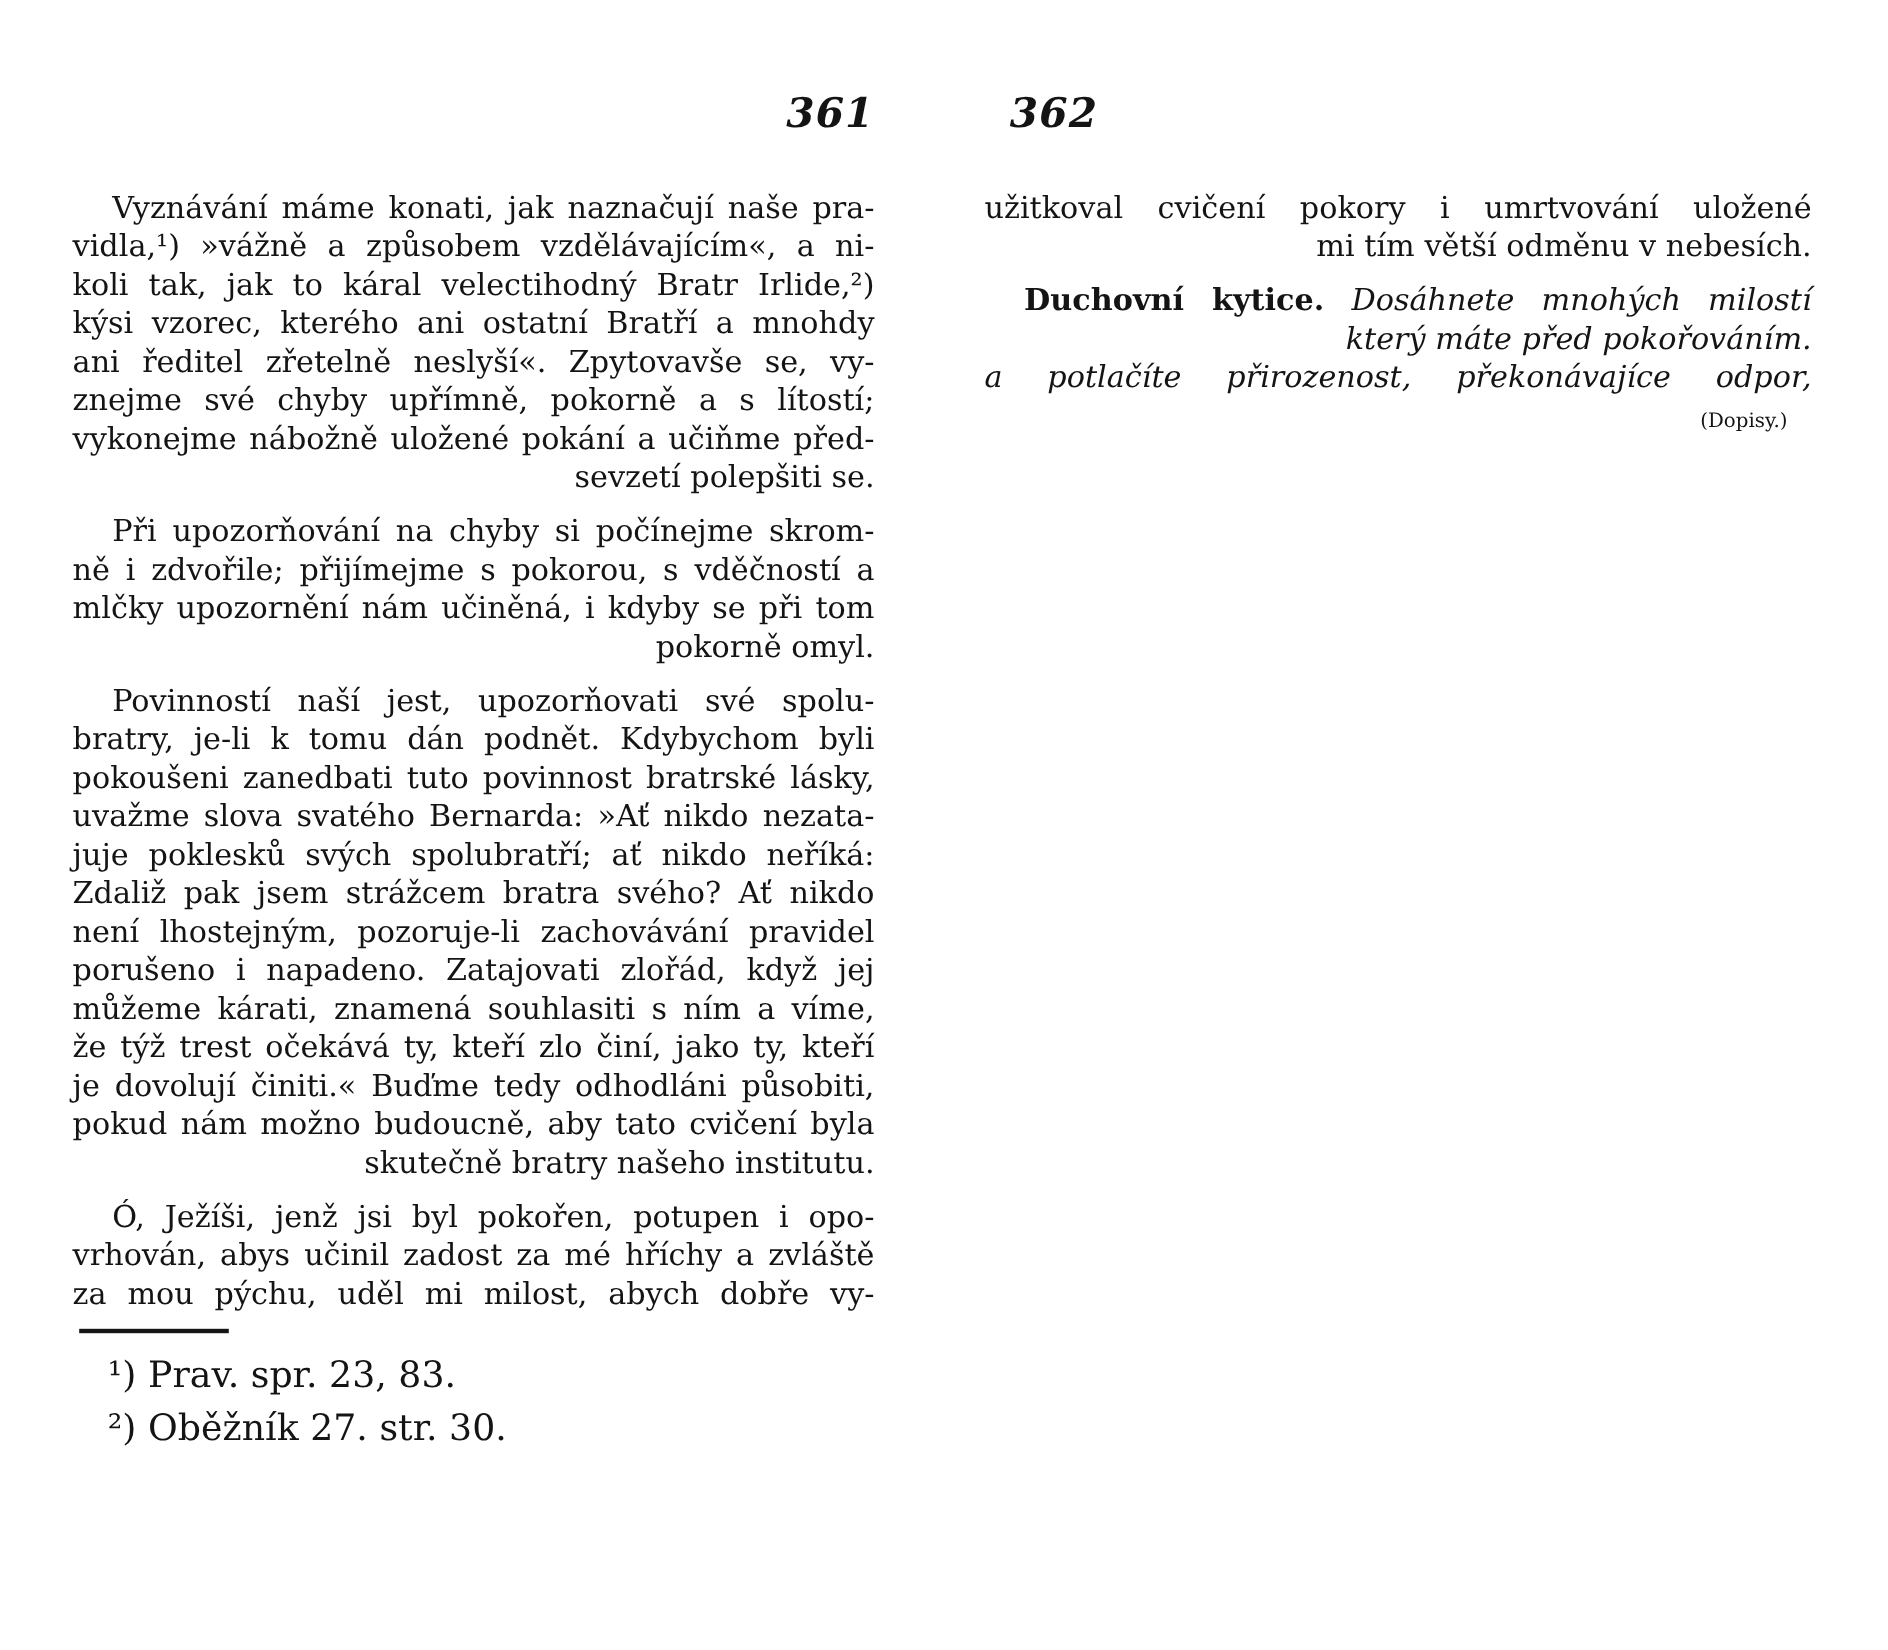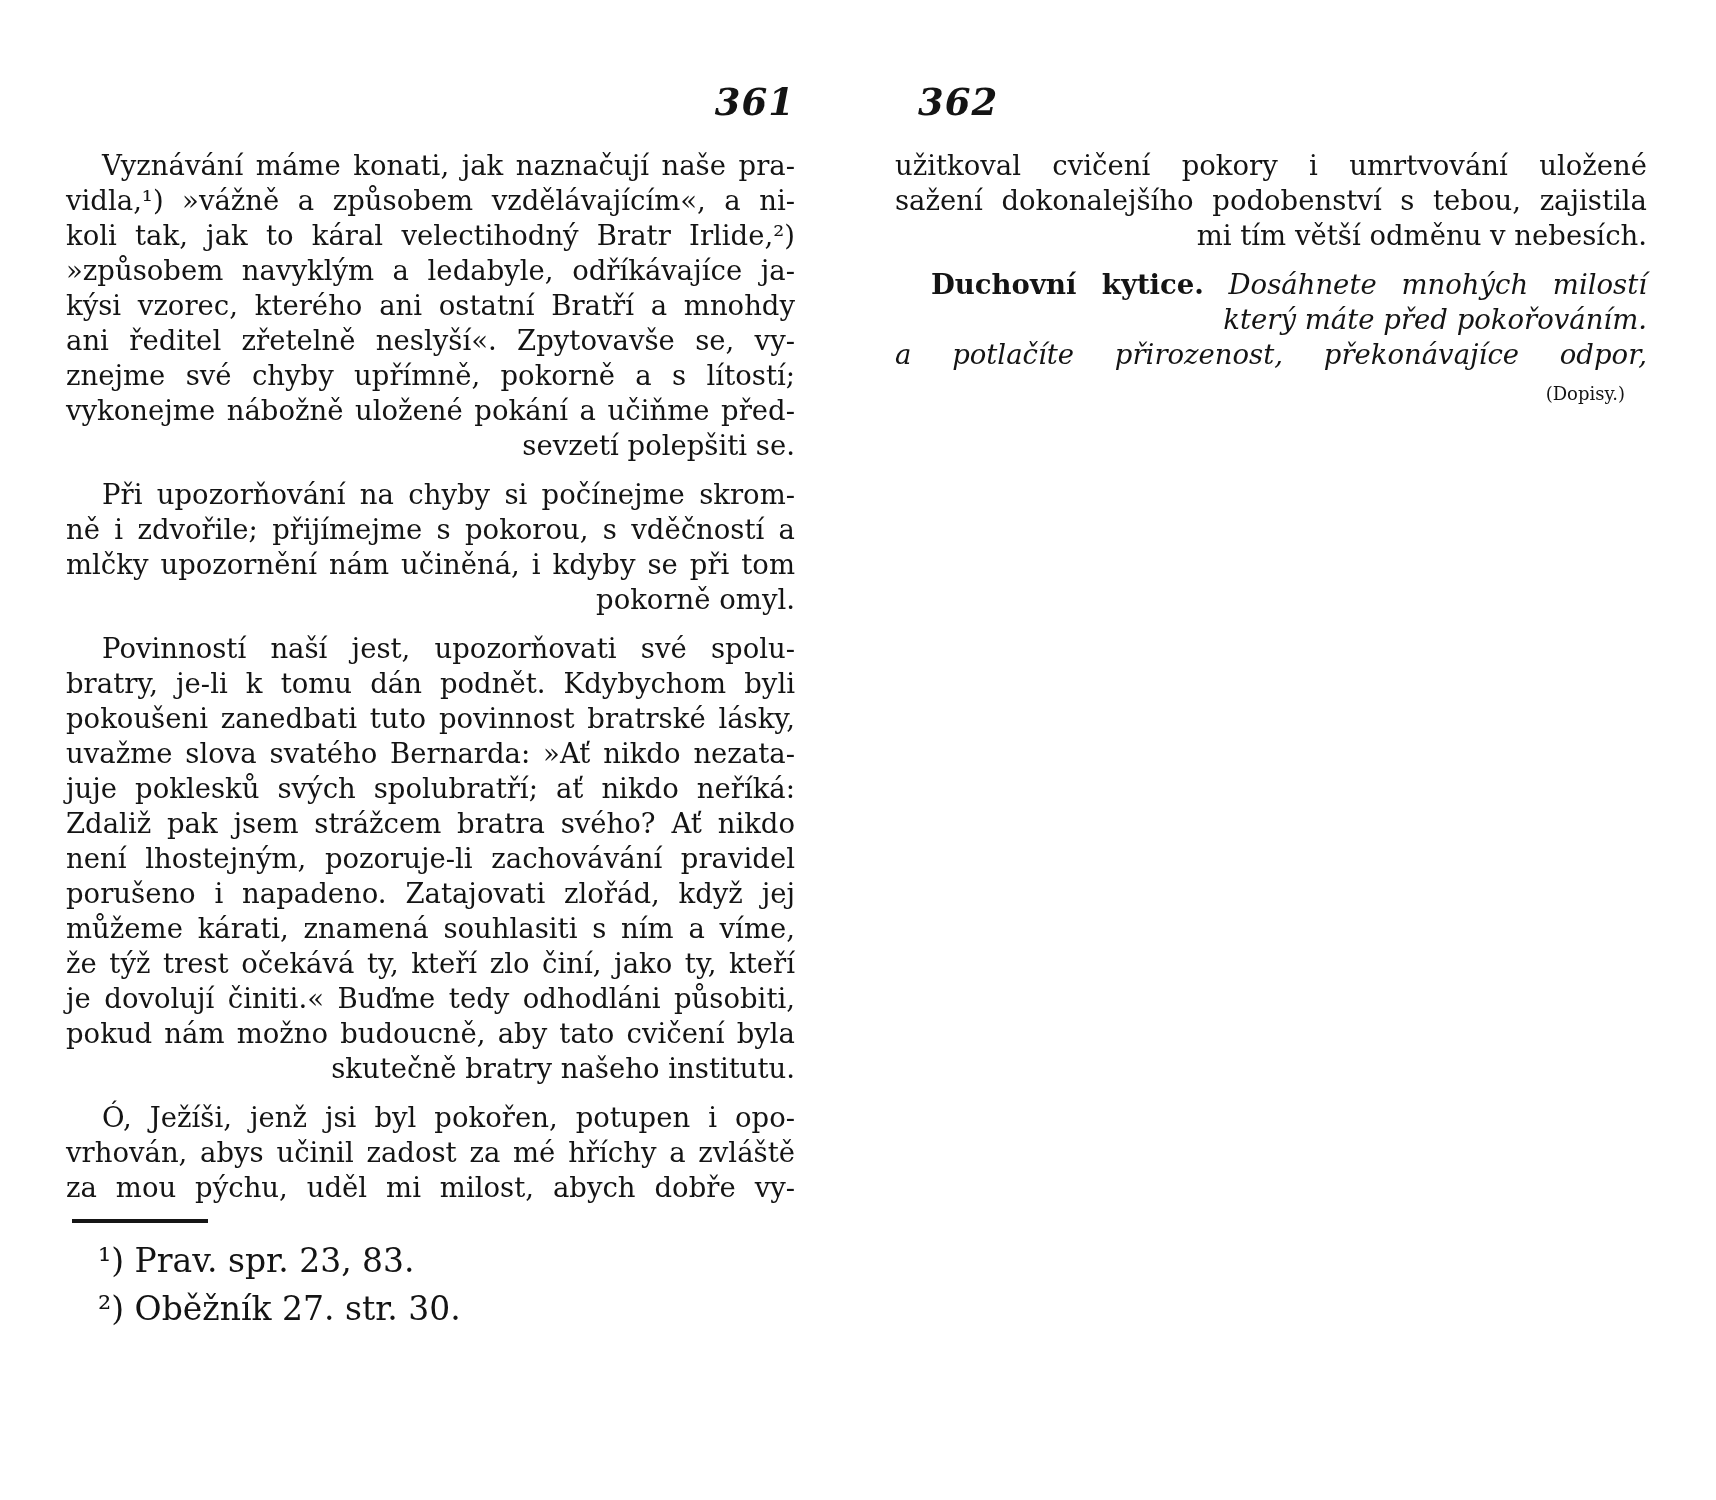--- a/index.html
+++ b/index.html
@@ -30,21 +30,21 @@
   .pagenum-left {
     left: 66px;
     width: 729px;
     text-align: right;
   }
   .pagenum-right {
     left: 918px;
   }
   .col {
     position: absolute;
-    top: 148px;
+    top: 172px;
   }
   .col-left {
     left: 66px;
     width: 729px;
   }
   .col-right {
     left: 895px;
     width: 752px;
   }
   .para + .para {
@@ -96,21 +96,20 @@
   <div class="pagenum pagenum-left">361</div>
 
   <div class="pagenum pagenum-right">362</div>
 
   <div class="col col-left">
     <div class="paras">
         <div class="para">
           <div class="line just first indent">Vyznávání máme konati, jak naznačují naše pra-</div>
           <div class="line just">vidla,¹) »vážně a způsobem vzdělávajícím«, a ni-</div>
           <div class="line just">koli tak, jak to káral velectihodný Bratr Irlide,²)</div>
-          <div class="line just">»způsobem navyklým a ledabyle, odříkávajíce ja-</div>
           <div class="line just">kýsi vzorec, kterého ani ostatní Bratří a mnohdy</div>
           <div class="line just">ani ředitel zřetelně neslyší«. Zpytovavše se, vy-</div>
           <div class="line just">znejme své chyby upřímně, pokorně a s lítostí;</div>
           <div class="line just">vykonejme nábožně uložené pokání a učiňme před-</div>
           <div class="line">sevzetí polepšiti se.</div>
         </div>
         <div class="para">
           <div class="line just first indent">Při upozorňování na chyby si počínejme skrom-</div>
           <div class="line just">ně i zdvořile; přijímejme s pokorou, s vděčností a</div>
           <div class="line just">mlčky upozornění nám učiněná, i kdyby se při tom</div>
@@ -141,21 +140,20 @@
     <div class="footnotes">
       <div class="footnote">¹) Prav. spr. 23, 83.</div>
       <div class="footnote">²) Oběžník 27. str. 30.</div>
     </div>
   </div>
 
   <div class="col col-right">
     <div class="paras">
         <div class="para">
           <div class="line just first">užitkoval cvičení pokory i umrtvování uložené</div>
-          <div class="line just">sažení dokonalejšího podobenství s tebou, zajistila</div>
           <div class="line">mi tím větší odměnu v nebesích.</div>
         </div>
         <div class="para">
           <div class="line just first indent"><span class="b">Duchovní kytice.</span><span class="i"> Dosáhnete mnohých milostí</span></div>
           <div class="line"><span class="i">který máte před pokořováním.</span></div>
           <div class="line just"><span class="i">a potlačíte přirozenost, překonávajíce odpor,</span></div>
         </div>
       </div>
     <div class="attribution">(Dopisy.)</div>
   </div>

